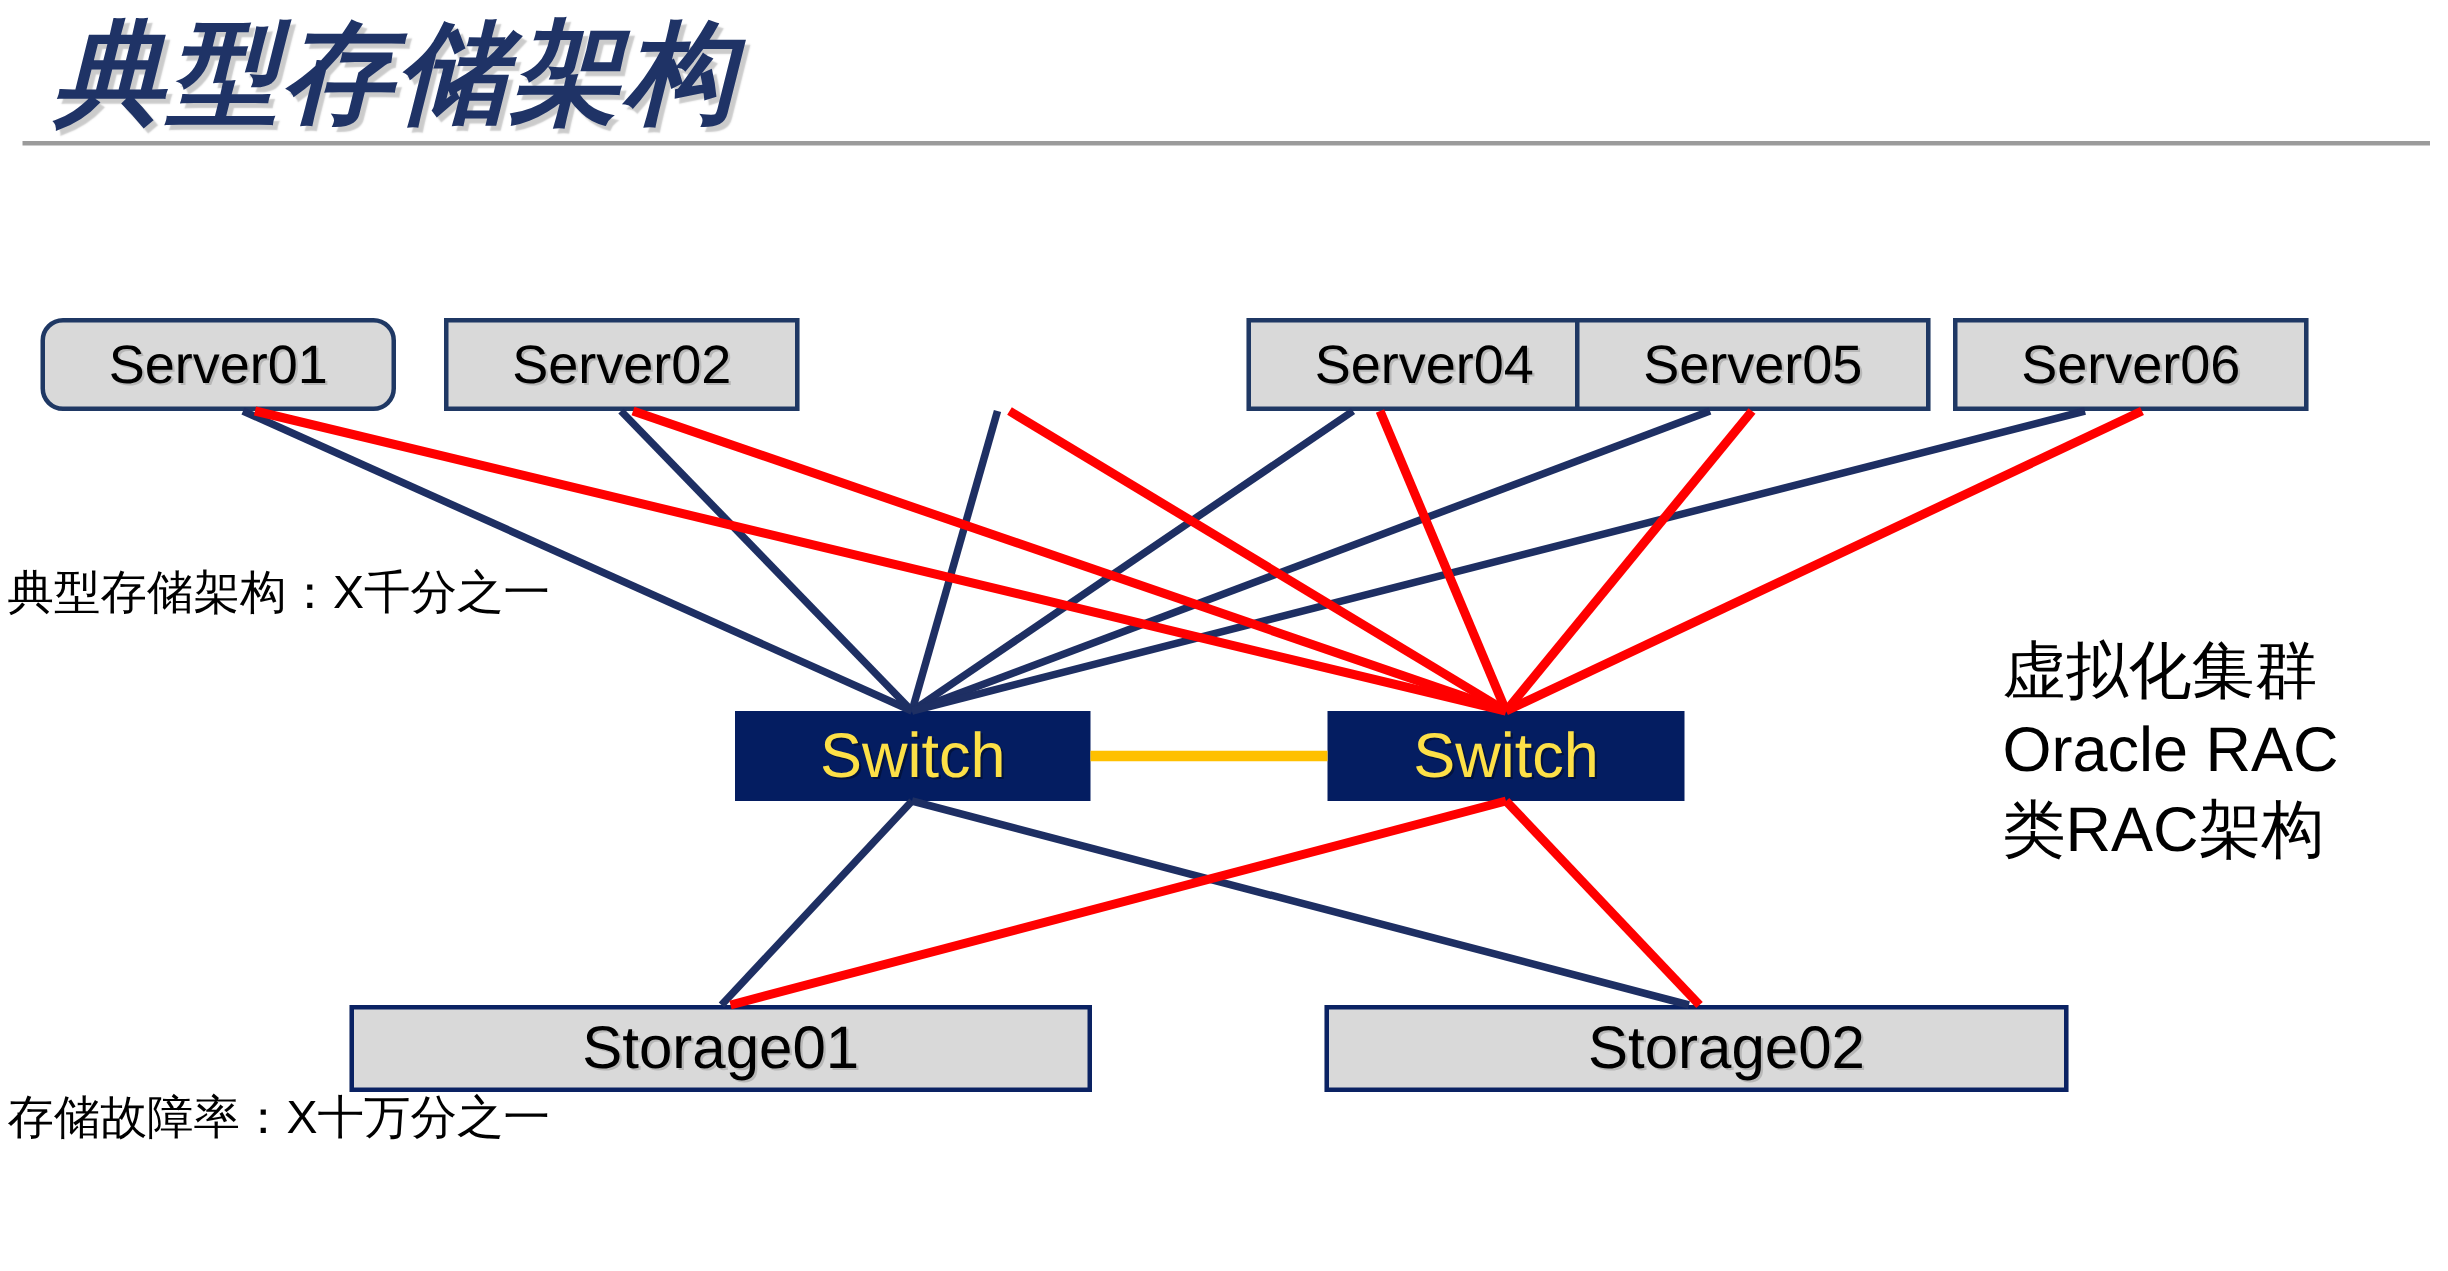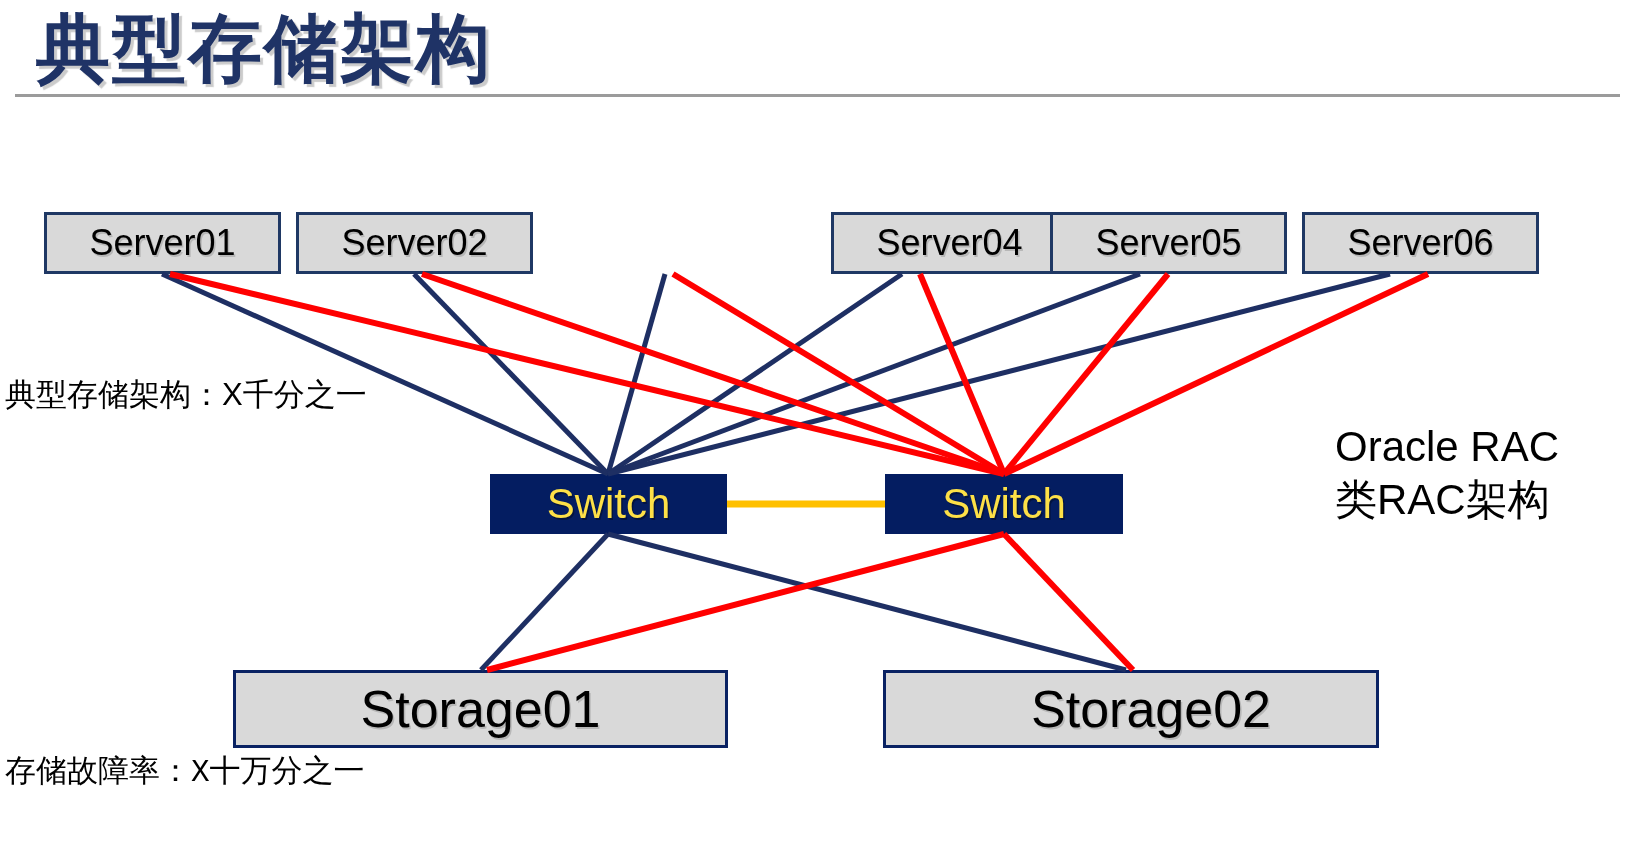--- a/index.html
+++ b/index.html
@@ -10,67 +10,68 @@
     overflow:hidden;
     font-family:"Liberation Sans","DejaVu Sans",sans-serif;
   }
   .page-title{
     position:absolute;left:36px;top:0px;
     font-size:74px;font-weight:700;
     color:#1F3366;
     letter-spacing:2px;
     text-shadow:3px 3px 1px rgba(140,140,140,0.45);
     white-space:nowrap;
+    font-style:italic;
   }
   .title-divider{
     position:absolute;left:15px;top:94px;width:1605px;height:0;
     border-top:3px solid #9B9B9B;
   }
   .node{
     position:absolute;
     box-sizing:border-box;
     display:flex;align-items:center;justify-content:center;
     text-align:center;
     color:#000;
   }
   .server{
     top:212px;width:237px;height:62px;
     background:#D9D9D9;
     border:3px solid #1F3864;
     font-size:36px;
     text-shadow:1.5px 1.5px 0 rgba(120,120,120,0.35);
   }
-  .s1{left:44px;} .s2{left:296px;} .s3{left:547px;}
+  .s1{left:27px;border-radius:15px;} .s2{left:296px;} .s3{left:547px;}
   .s4{left:799px;margin-left:32px;} .s5{left:1050px;} .s6{left:1302px;}
   .switch{
     top:474px;height:60px;
     background:#041D61;
     color:#fde047;
     font-size:42px;
     text-shadow:1.5px 1.5px 0 rgba(0,0,0,0.35);
   }
   .sw-left{left:490px;width:237px;}
   .sw-right{left:885px;width:238px;}
   .storage{
-    top:670px;height:78px;
+    top:670px;height:58px;
     background:#D9D9D9;
     border:3px solid #0A2263;
-    font-size:52px;
+    font-size:40px;
     text-shadow:1.5px 1.5px 0 rgba(120,120,120,0.35);
   }
   .st1{left:233px;width:495px;}
   .st2{left:883px;width:496px;padding-left:40px;}
   .note{
     position:absolute;
     color:#000;
     font-size:31px;
     white-space:nowrap;
   }
   .note-server{left:5px;top:374px;}
-  .note-storage{left:5px;top:750px;font-family:Liberation Mono, monospace;}
+  .note-storage{left:5px;top:724px;}
   .cluster-note{
     position:absolute;left:1335px;top:420px;
     color:#000;font-size:42px;line-height:53px;
     white-space:nowrap;
   }
   .lines-layer{
     position:absolute;left:0;top:0;width:1632px;height:847px;
     pointer-events:none;
   }
 </style>
@@ -142,17 +143,18 @@
       <line x1="1004" y1="534" x2="1133" y2="670"></line>
     </g>
 
     <line x1="727" y1="504" x2="885" y2="504" stroke="#FFC000" stroke-width="7"></line>
   </svg>
 
   <div class="note note-server">典型存储架构：X千分之一</div>
   <div class="note note-storage">存储故障率：X十万分之一</div>
 
   <div class="cluster-note">
+    <div>虚拟化集群</div>
     <div>Oracle RAC</div>
     <div>类RAC架构</div>
   </div>
 
 </div>
 
 </body></html>

